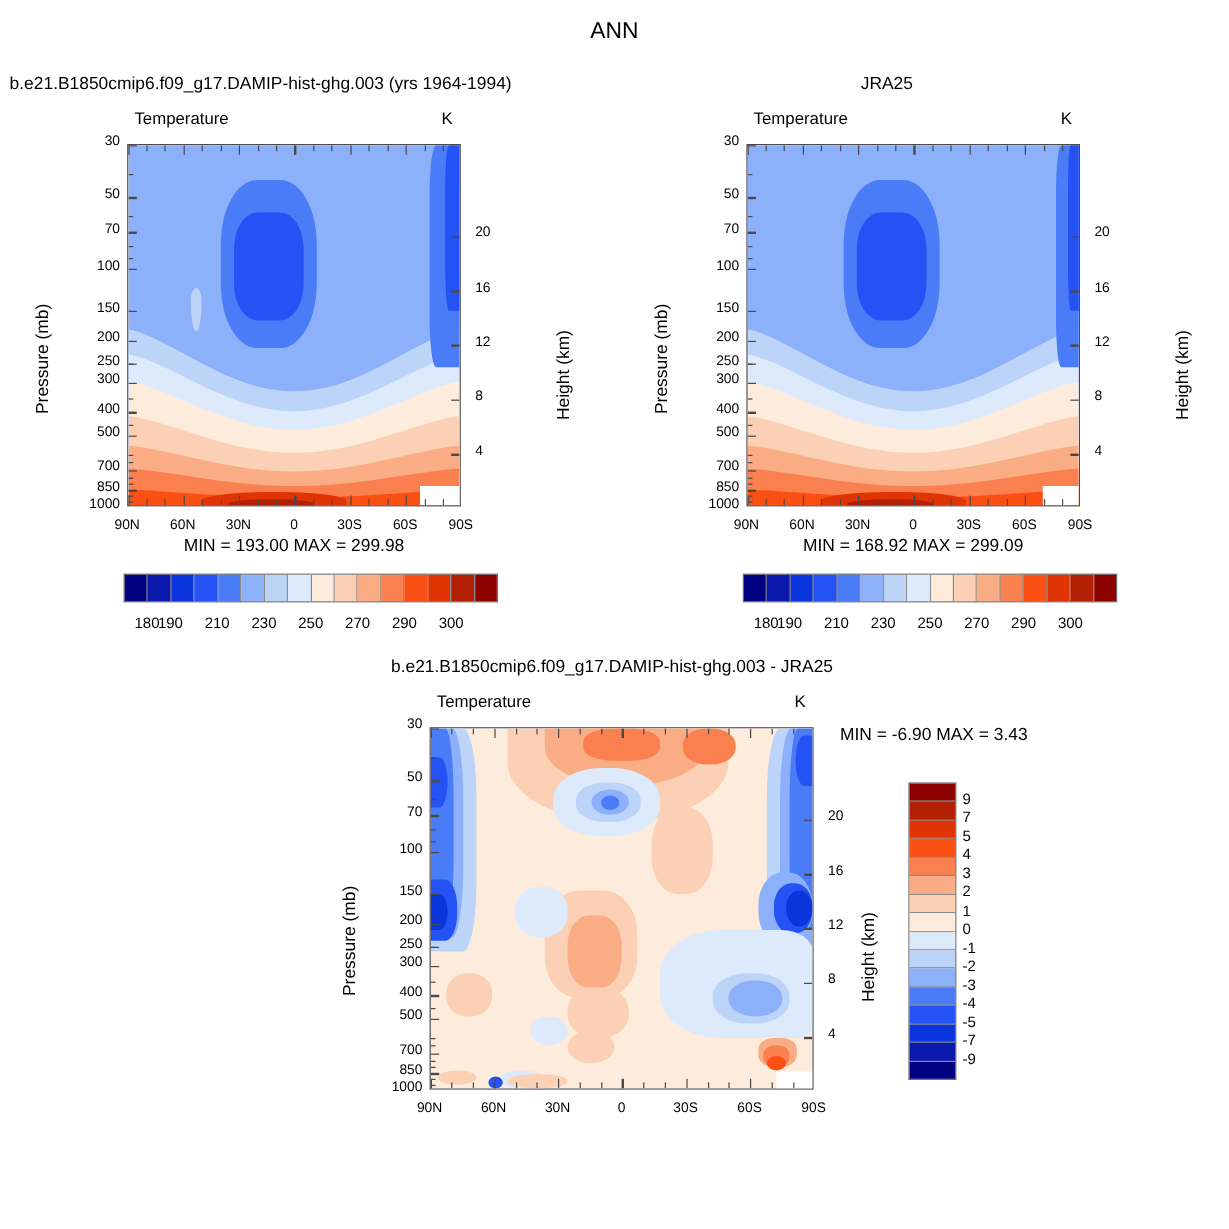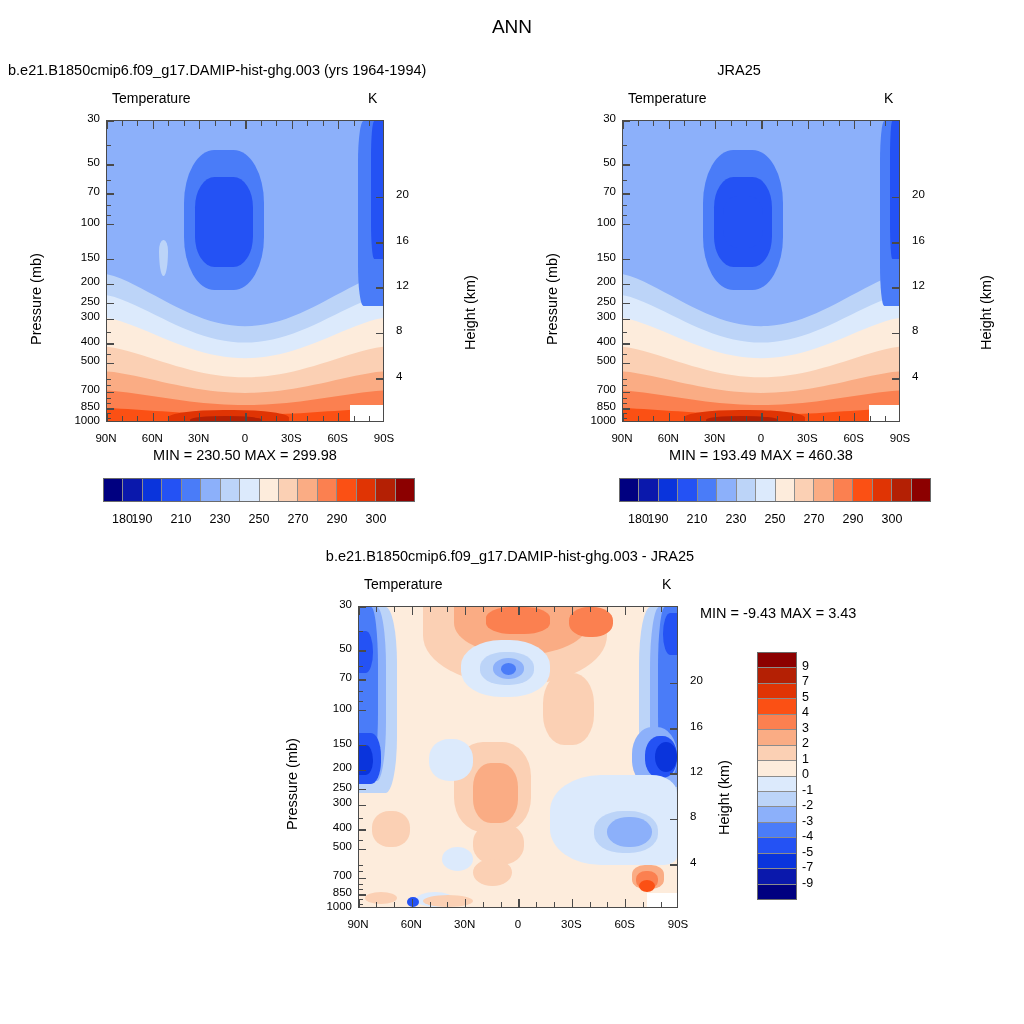--- a/index.html
+++ b/index.html
@@ -135,21 +135,21 @@
     <div class="tick" style="left:200.27777777777777px;top:0;width:1px;height:5px;"></div>
     <div class="tick" style="left:200.27777777777777px;bottom:0;width:1px;height:5px;"></div>
     <div class="tick" style="left:215.72222222222223px;top:0;width:1px;height:5px;"></div>
     <div class="tick" style="left:215.72222222222223px;bottom:0;width:1px;height:5px;"></div>
     <div class="tick" style="left:246.61111111111111px;top:0;width:1px;height:5px;"></div>
     <div class="tick" style="left:246.61111111111111px;bottom:0;width:1px;height:5px;"></div>
     <div class="tick" style="left:262.05555555555554px;top:0;width:1px;height:5px;"></div>
     <div class="tick" style="left:262.05555555555554px;bottom:0;width:1px;height:5px;"></div>
   </div>
 
-<div class="abs minmax ctr" style="left:106px;top:447px;width:278px;">MIN = 230.50  MAX = 299.98</div>
+<div class="abs minmax ctr" style="left:106px;top:447px;width:278px;">MIN = 193.00  MAX = 299.98</div>
 
 <div class="cbh" id="cb1" style="left:103px;top:478px;width:312px;height:24px;">
     <div style="background:#000080;"></div>
     <div style="background:#0a18ac;"></div>
     <div style="background:#0a34dc;"></div>
     <div style="background:#2452f4;"></div>
     <div style="background:#4a7cf8;"></div>
     <div style="background:#8cb0fa;"></div>
     <div style="background:#bcd4f8;"></div>
     <div style="background:#dceafc;"></div>
@@ -251,21 +251,21 @@
     <div class="tick" style="left:200.27777777777777px;top:0;width:1px;height:5px;"></div>
     <div class="tick" style="left:200.27777777777777px;bottom:0;width:1px;height:5px;"></div>
     <div class="tick" style="left:215.72222222222223px;top:0;width:1px;height:5px;"></div>
     <div class="tick" style="left:215.72222222222223px;bottom:0;width:1px;height:5px;"></div>
     <div class="tick" style="left:246.61111111111111px;top:0;width:1px;height:5px;"></div>
     <div class="tick" style="left:246.61111111111111px;bottom:0;width:1px;height:5px;"></div>
     <div class="tick" style="left:262.05555555555554px;top:0;width:1px;height:5px;"></div>
     <div class="tick" style="left:262.05555555555554px;bottom:0;width:1px;height:5px;"></div>
   </div>
 
-<div class="abs minmax ctr" style="left:622px;top:447px;width:278px;">MIN = 193.49  MAX = 460.38</div>
+<div class="abs minmax ctr" style="left:622px;top:447px;width:278px;">MIN = 168.92  MAX = 299.09</div>
 
 <div class="cbh" id="cb2" style="left:619px;top:478px;width:312px;height:24px;">
     <div style="background:#000080;"></div>
     <div style="background:#0a18ac;"></div>
     <div style="background:#0a34dc;"></div>
     <div style="background:#2452f4;"></div>
     <div style="background:#4a7cf8;"></div>
     <div style="background:#8cb0fa;"></div>
     <div style="background:#bcd4f8;"></div>
     <div style="background:#dceafc;"></div>
@@ -392,21 +392,21 @@
     <div class="tick" style="left:230.61111111111111px;top:0;width:1px;height:5px;"></div>
     <div class="tick" style="left:230.61111111111111px;bottom:0;width:1px;height:5px;"></div>
     <div class="tick" style="left:248.38888888888889px;top:0;width:1px;height:5px;"></div>
     <div class="tick" style="left:248.38888888888889px;bottom:0;width:1px;height:5px;"></div>
     <div class="tick" style="left:283.94444444444446px;top:0;width:1px;height:5px;"></div>
     <div class="tick" style="left:283.94444444444446px;bottom:0;width:1px;height:5px;"></div>
     <div class="tick" style="left:301.72222222222223px;top:0;width:1px;height:5px;"></div>
     <div class="tick" style="left:301.72222222222223px;bottom:0;width:1px;height:5px;"></div>
   </div>
 
-<div class="abs minmax nw" style="left:700px;top:605px;">MIN =  -9.43  MAX =   3.43</div>
+<div class="abs minmax nw" style="left:700px;top:605px;">MIN =  -6.90  MAX =   3.43</div>
 
 <div class="cbv" id="cb3" style="left:757px;top:652px;width:40px;height:248px;">
     <div style="background:#8c0000;"></div>
     <div style="background:#b42004;"></div>
     <div style="background:#e03404;"></div>
     <div style="background:#fb5014;"></div>
     <div style="background:#fb8050;"></div>
     <div style="background:#faac84;"></div>
     <div style="background:#fbd0b4;"></div>
     <div style="background:#fdecdc;"></div>

